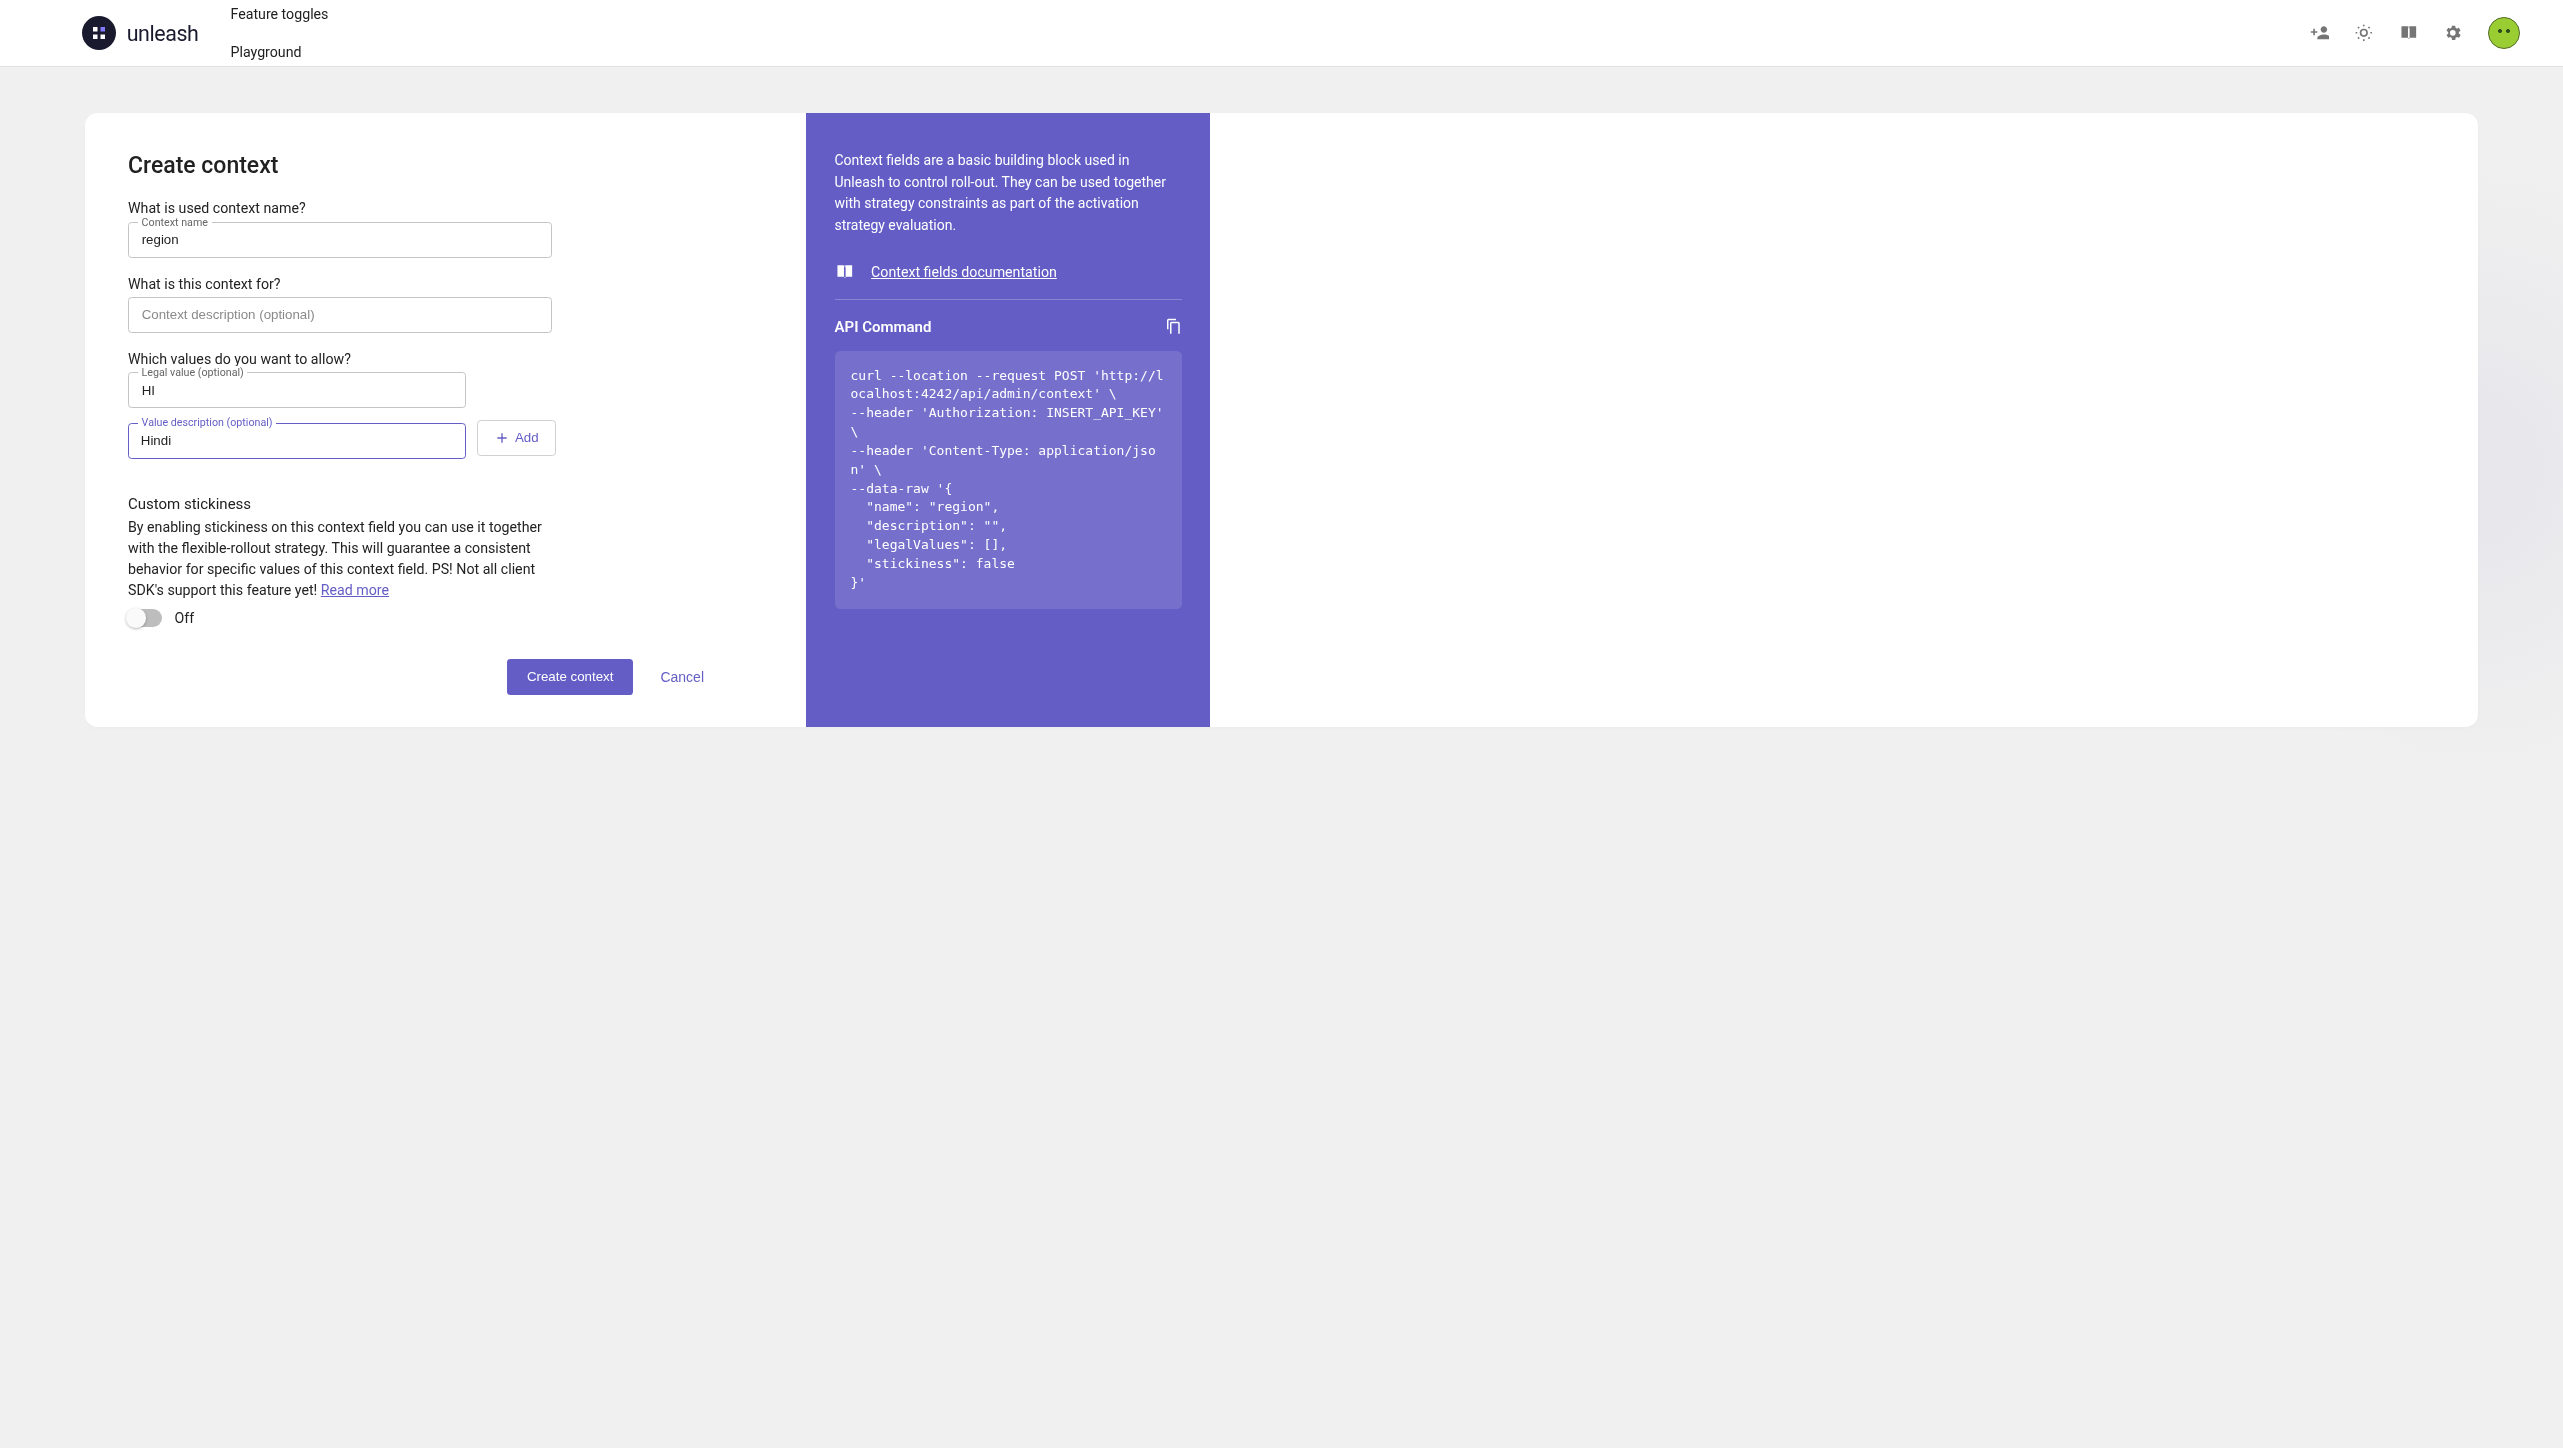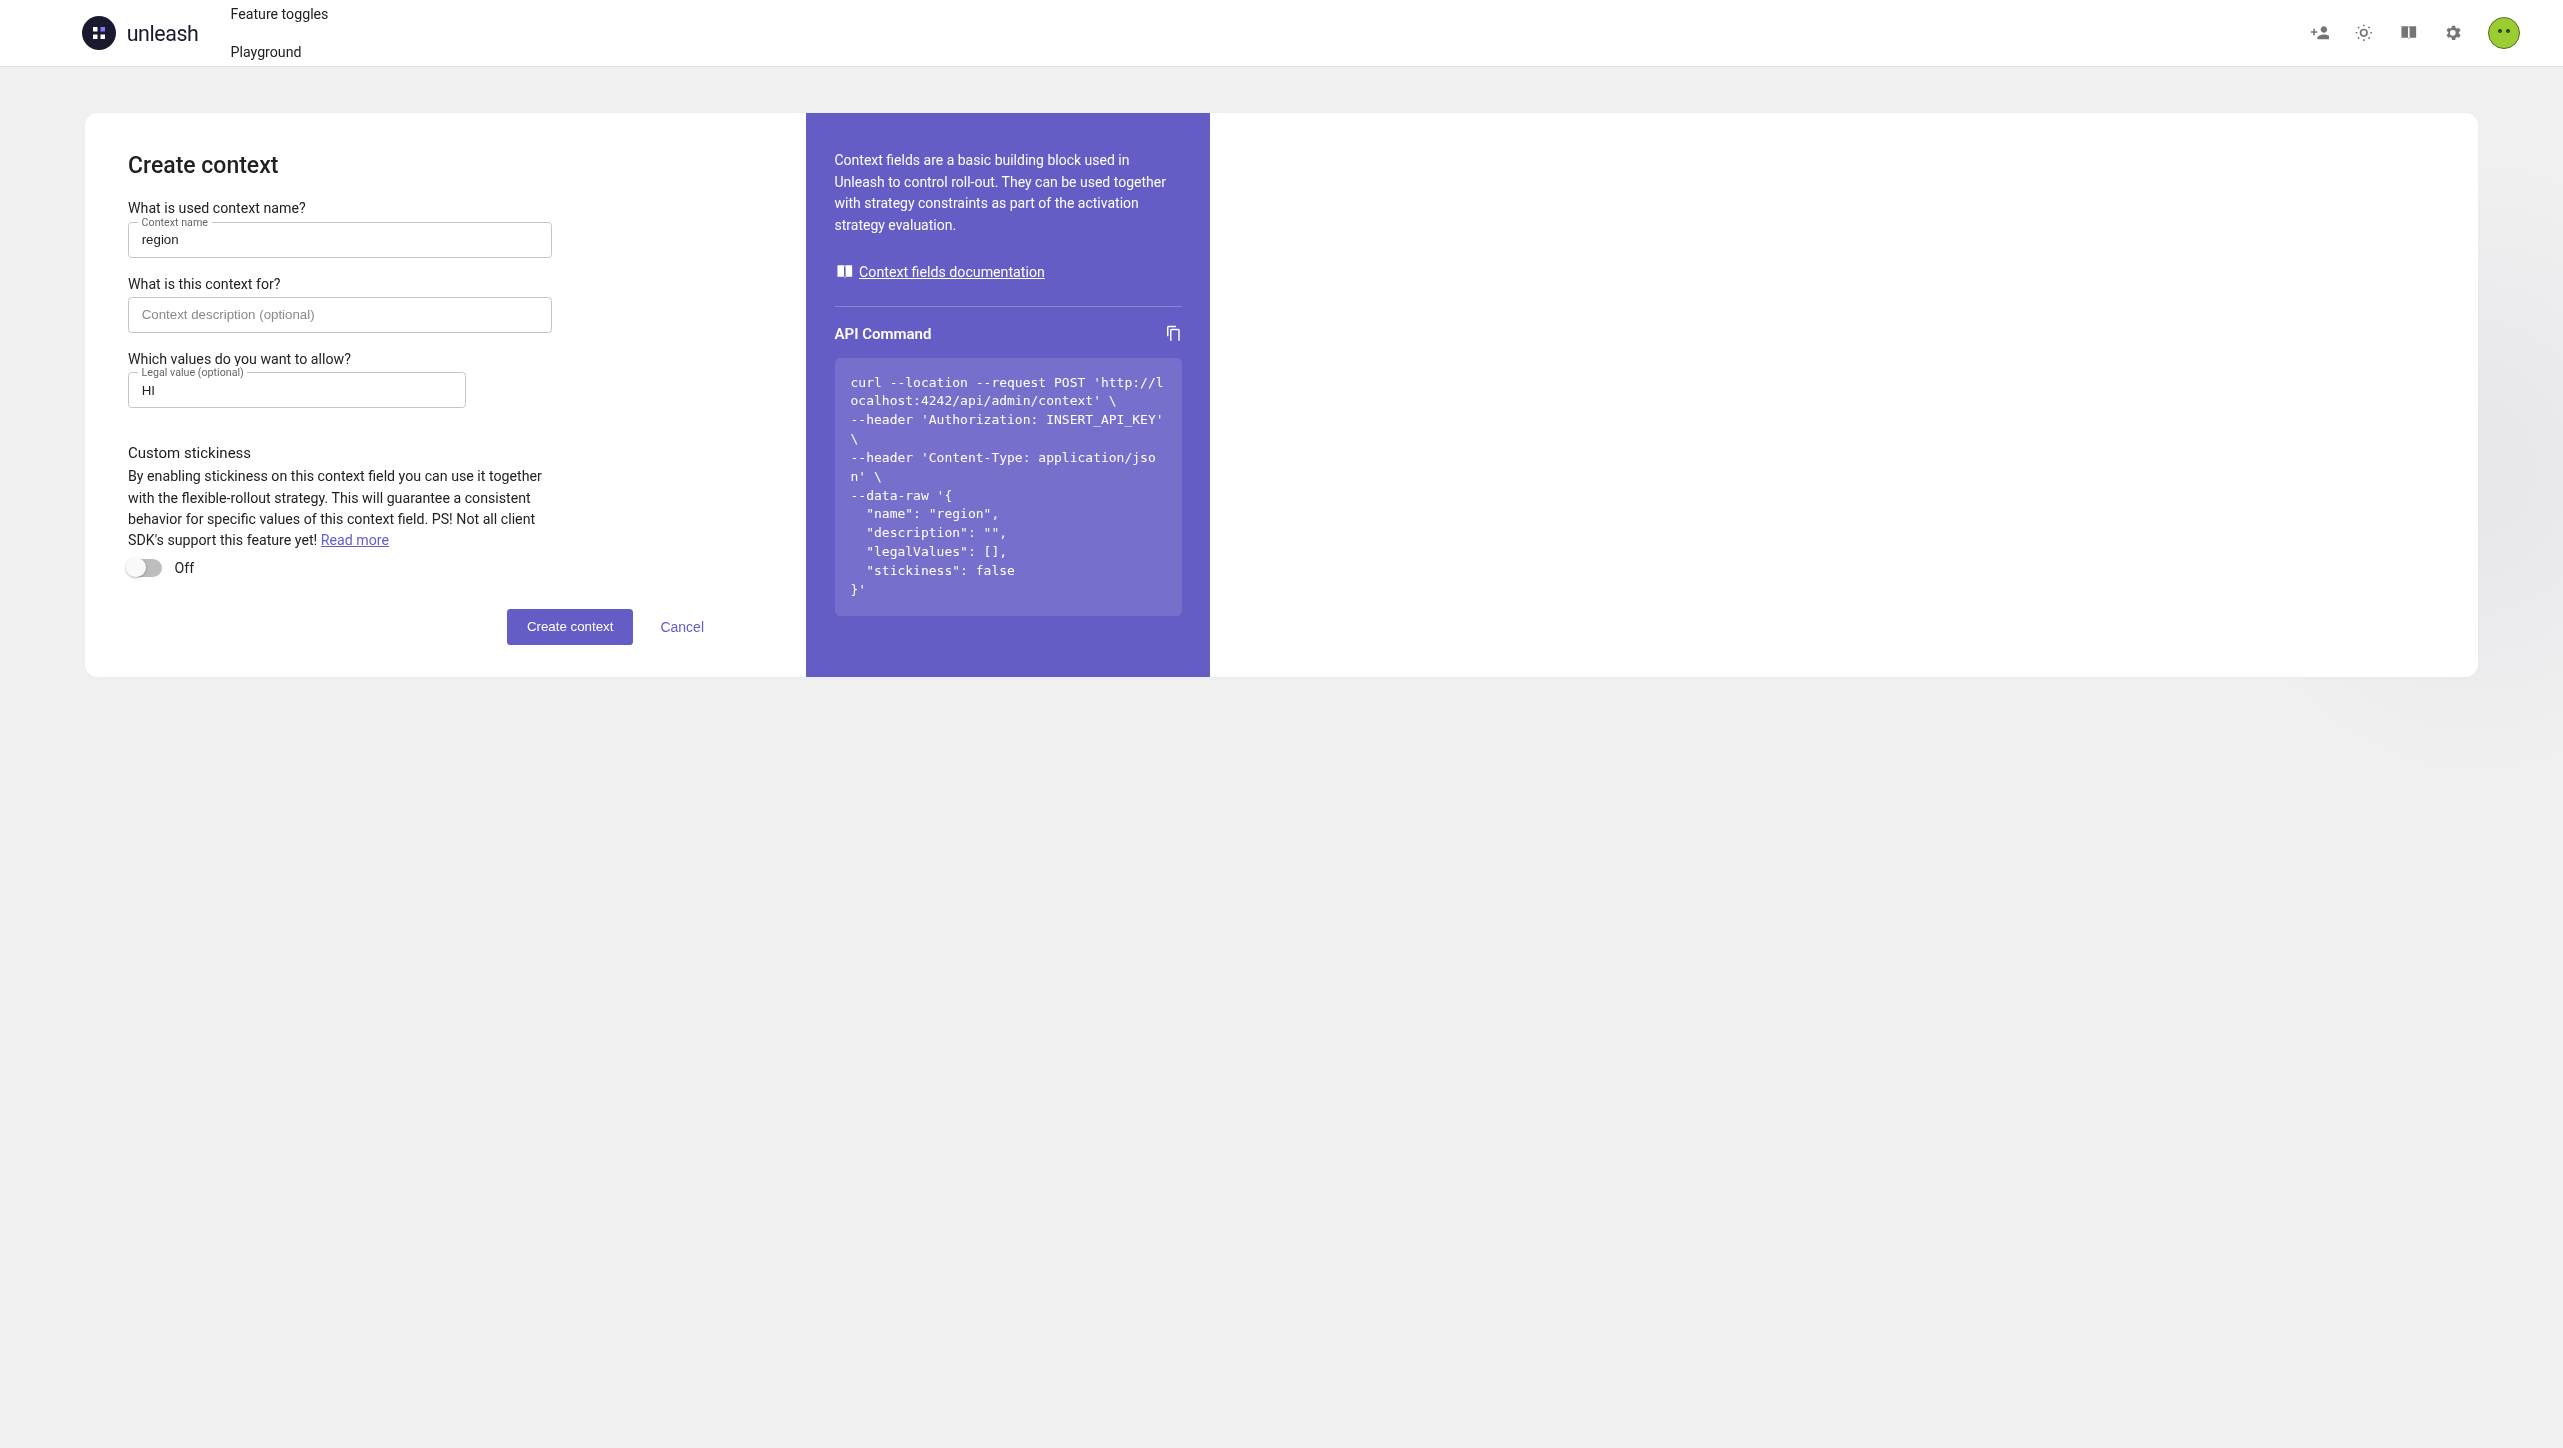--- a/index.html
+++ b/index.html
@@ -99,21 +99,21 @@
 
   .actions { display:flex; justify-content:flex-end; gap:21.4px; margin-top:32px; align-items:center; padding-right:53px;}
   .btn-primary {
     background: var(--unleash-purple); color:#fff; border:none; border-radius:3.6px;
     height:36px; padding:0 19.6px; font-size:13.3px; font-weight:500; cursor:pointer;
   }
   .btn-text { background:none; border:none; color: var(--unleash-purple); font-size:14px; font-weight:400; cursor:pointer;}
 
   
   .info-p { font-size:14px; line-height:1.55; margin:0 0 25px 0;}
-  .doc-link-row{ display:flex; align-items:center; gap:5px; margin-bottom:25px;}
+  .doc-link-row{ display:flex; align-items:center; gap:17px; margin-bottom:18px;}
   .doc-link-row a { color:#fff; text-decoration:underline; font-size:14.2px;}
   .hr { border:none; border-top:0.9px solid rgba(255,255,255,0.25); margin:0 0 18px 0;}
   .api-head { display:flex; align-items:center; justify-content:space-between; margin-bottom:14.2px;}
   .api-head h3{ margin:0; font-size:15px; font-weight:600;}
   .code-block {
     background: rgba(255,255,255,0.12); border-radius:5.3px; padding:16px 16px;
     font-family: ui-monospace, SFMono-Regular, "SF Mono", Menlo, Consolas, monospace;
     font-size:13px; line-height:1.45; white-space:pre-wrap; word-break:break-all;
   }
   .icon svg{ display:block;}
@@ -187,20 +187,34 @@
       <div class="tf large">
         <input type="text" placeholder="Context description (optional)" style="">
       </div>
 
       <div class="label">Which values do you want to allow?</div>
       <div class="tf mid">
         <span class="floating">Legal value (optional)</span>
         <input type="text" value="HI" style="">
       </div>
 
+      <div class="row" style="margin-top:9px;">
+        <div class="tf mid focused">
+          <span class="floating">Value description (optional)</span>
+          <input type="text" value="Hindi" style="">
+        </div>
+        <button class="add-btn">
+          <span class="icon">
+            <svg width="16" height="16" viewBox="0 0 24 24" fill="none" stroke="#635dc5" stroke-width="2">
+                <path d="M12 5v14M5 12h14"></path>
+              </svg>
+          </span>
+          <span>Add</span>
+        </button>
+      </div>
 
       <div class="section-h">Custom stickiness</div>
       <p class="section-p">
         <span>By enabling stickiness on this context field you can use it together with the flexible-rollout strategy. This will guarantee a consistent behavior for specific values of this context field. PS! Not all client SDK's support this feature yet! </span><a href="#">Read more</a>
       </p>
 
       <div class="toggle-row">
         <div class="switch"></div>
         <span class="switch-label">Off</span>
       </div>

